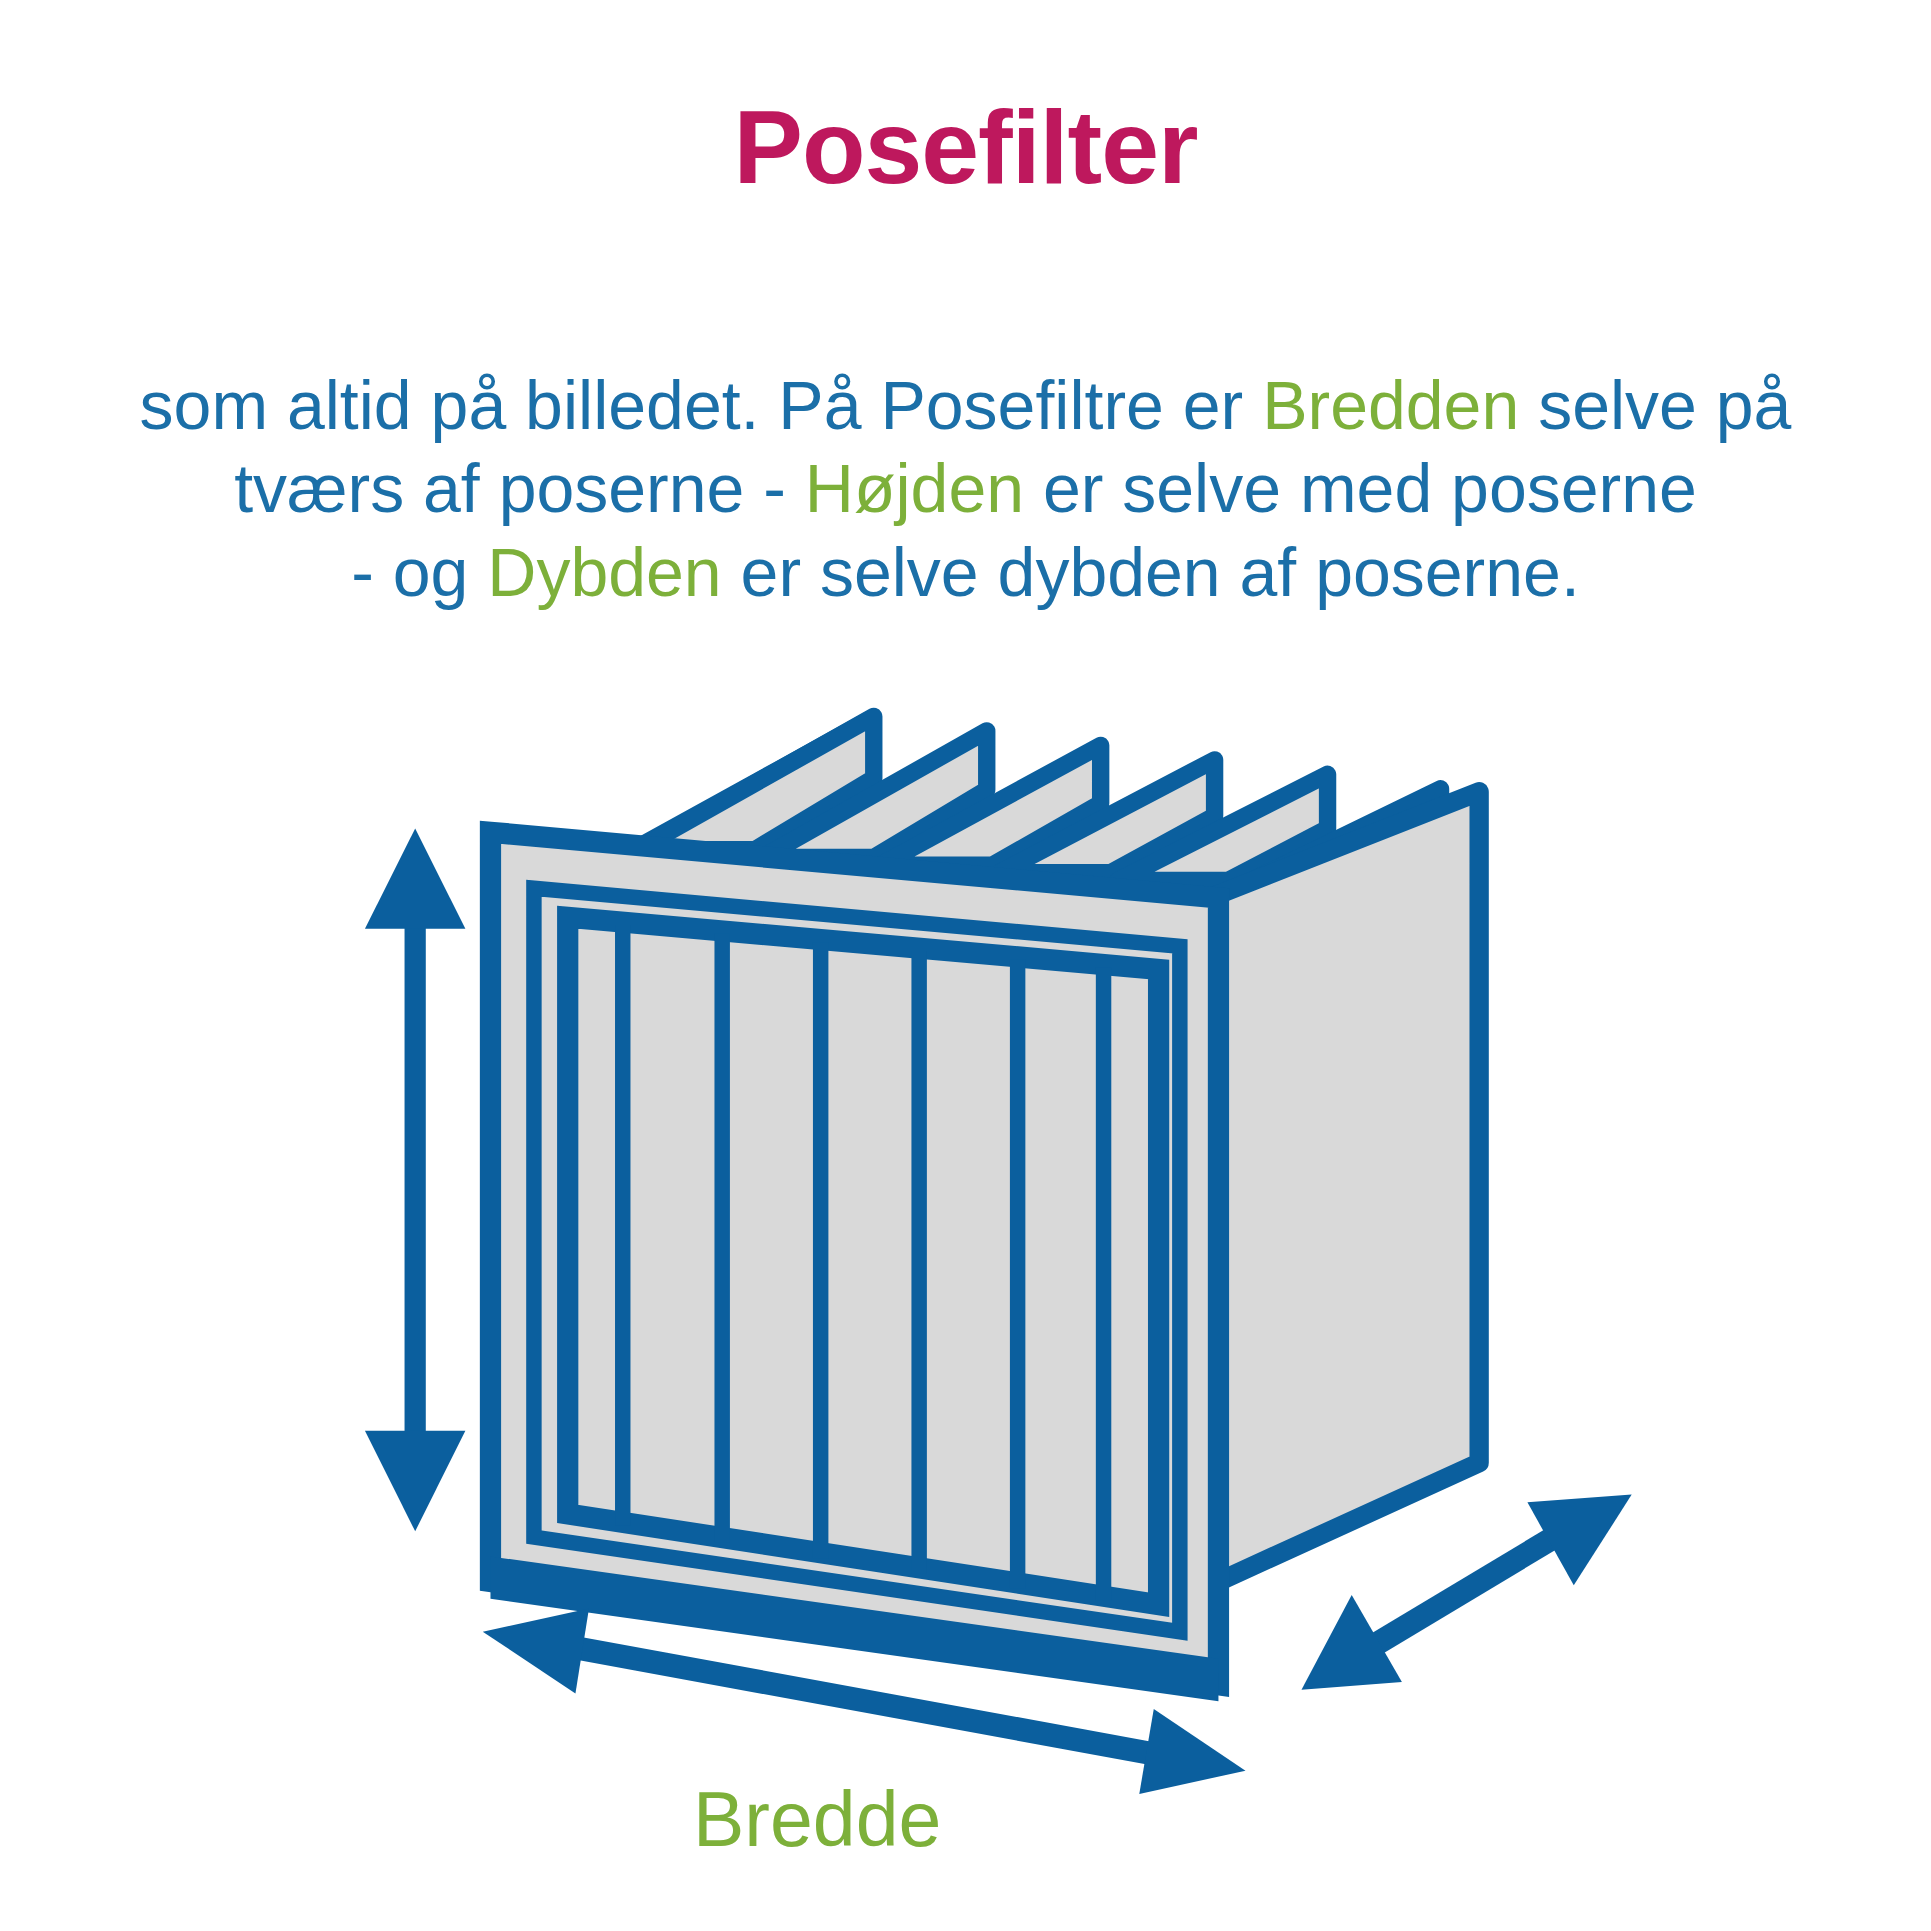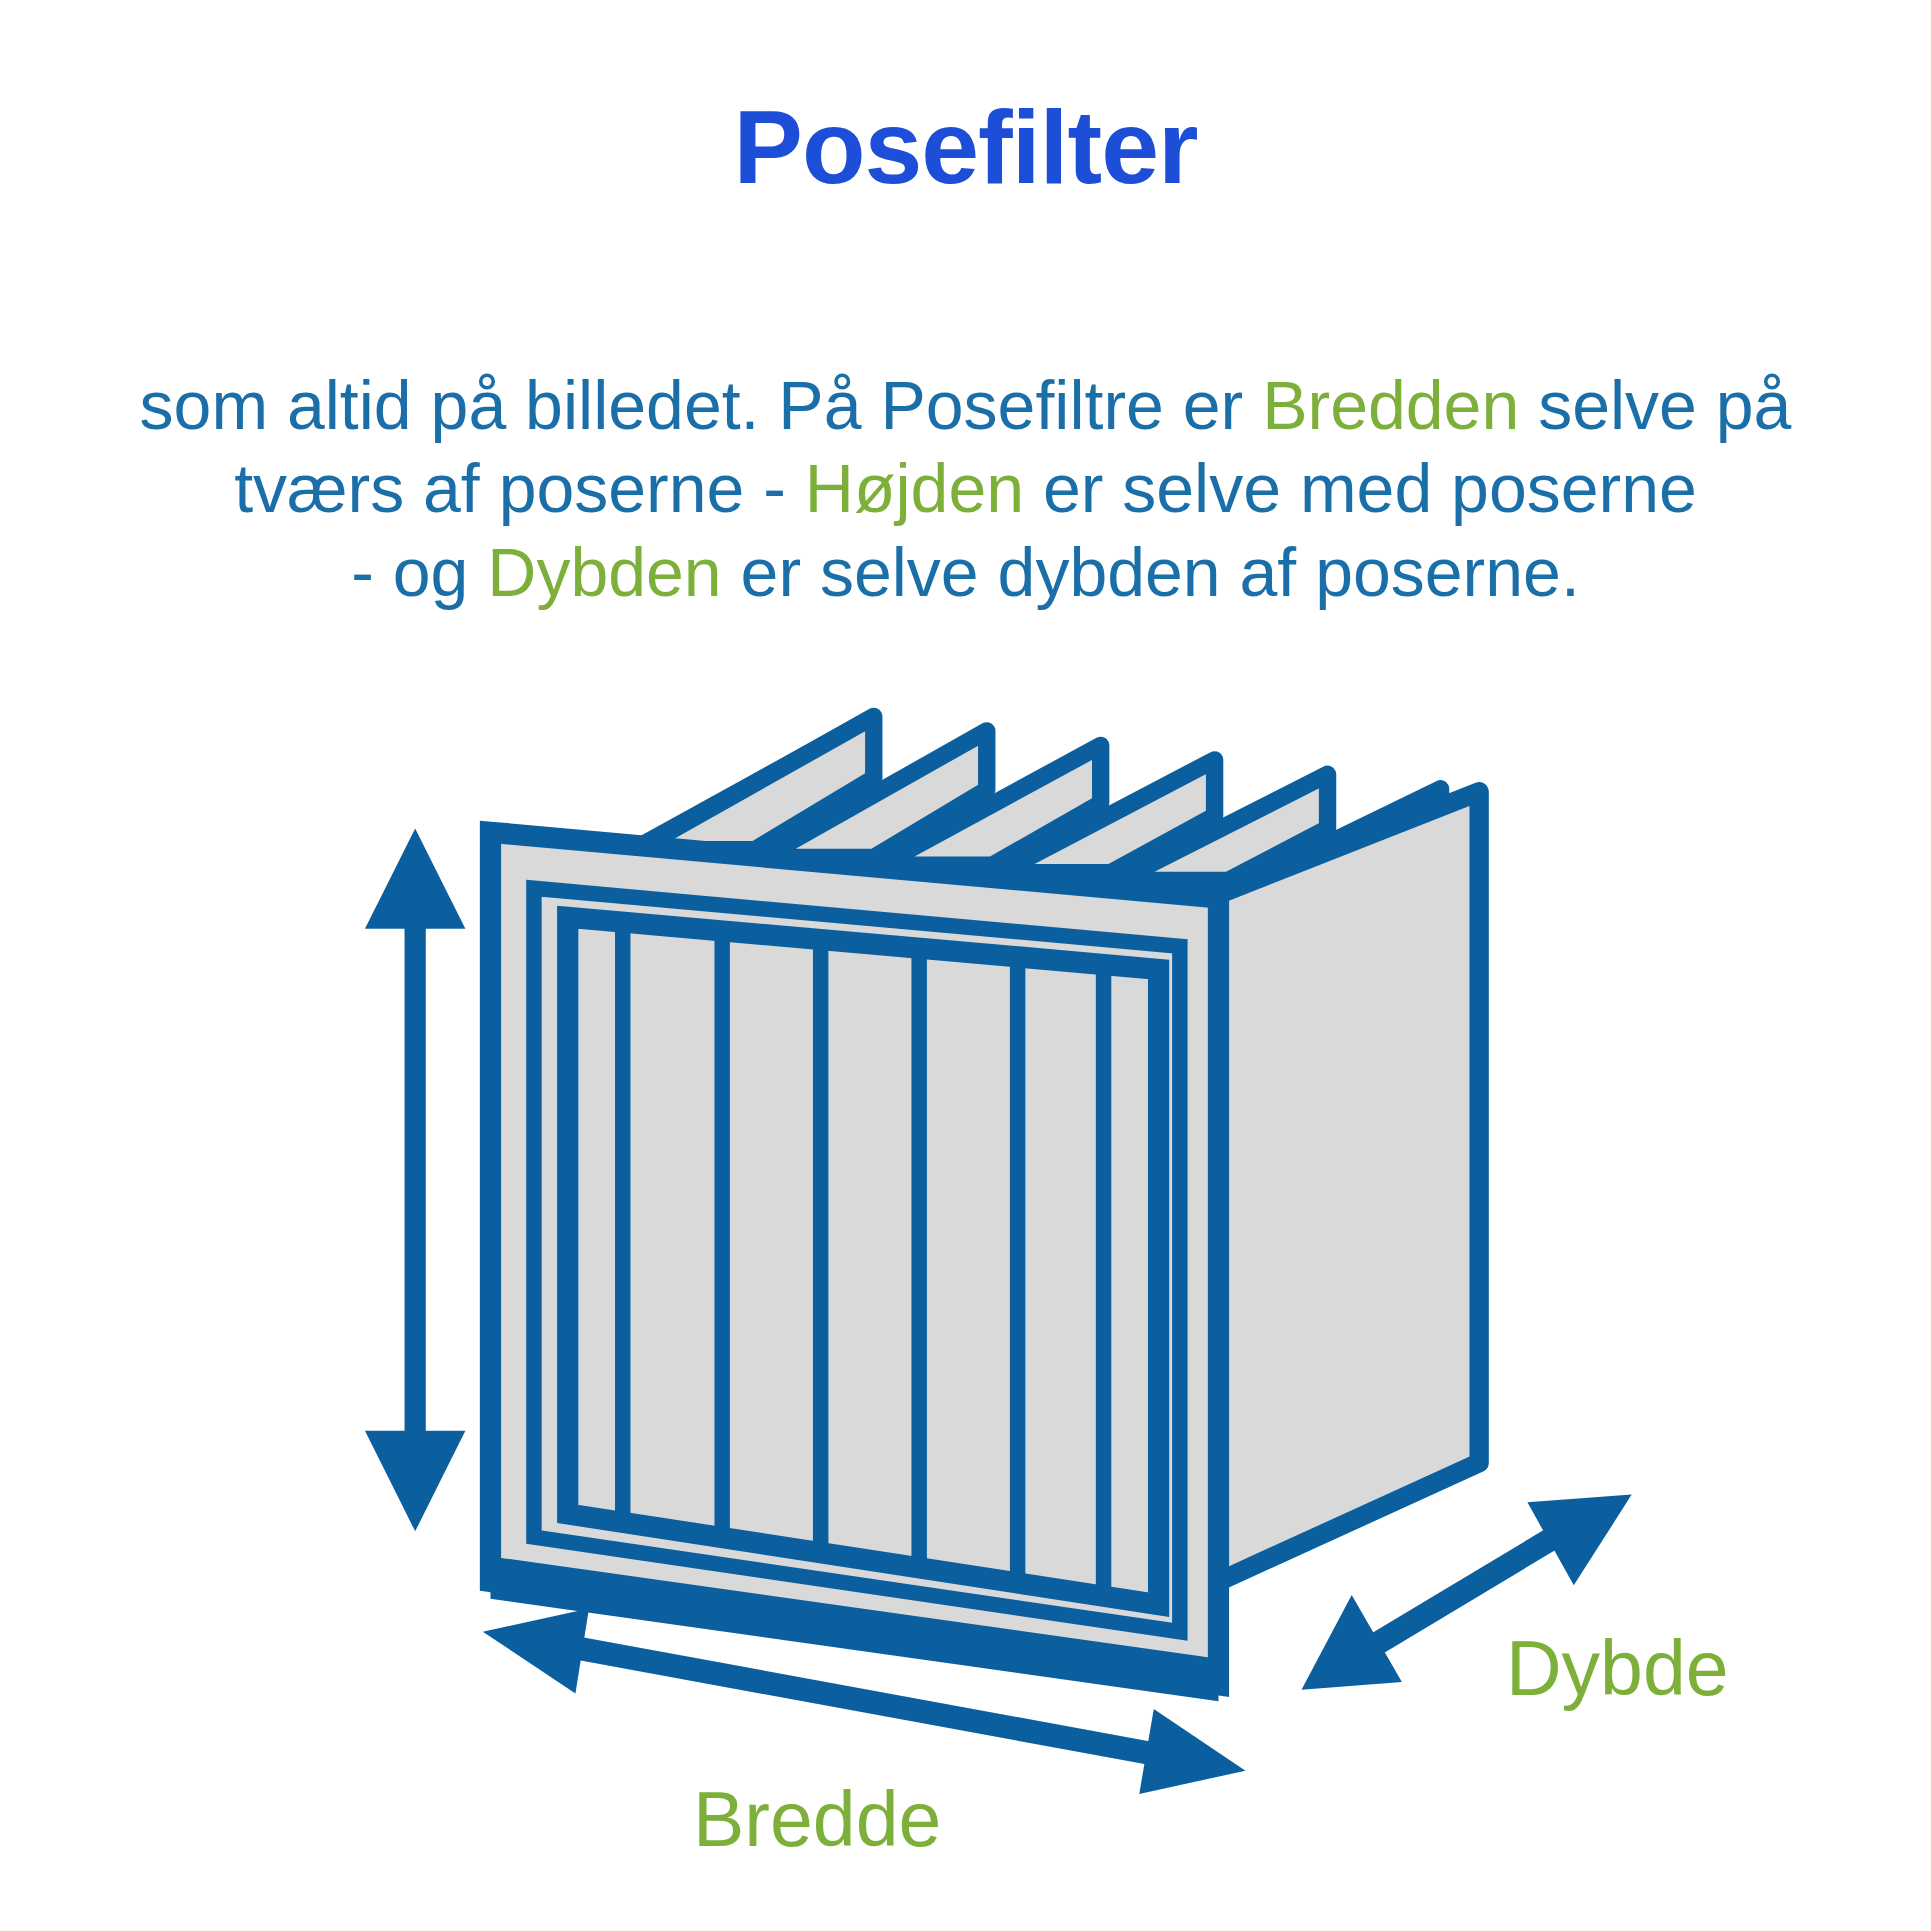--- a/index.html
+++ b/index.html
@@ -18,21 +18,21 @@
 
   
   #title {
     position: absolute;
     top: 95px;
     left: 0;
     width: 1931px;
     text-align: center;
     font-size: 104px;
     font-weight: bold;
-    color: #1d4ed8;
+    color: #be185d;
     letter-spacing: -1px;
     line-height: 1.0;
   }
 
   #intro {
     position: absolute;
     top: 280px;
     left: 77px;
     width: 1777px;
     text-align: center;
@@ -145,16 +145,15 @@
         <line x1="1400" y1="1718" x2="1630" y2="1580" stroke="#0B5F9E" stroke-width="24"></line>
         <polygon points="1348,1750 1400,1652 1452,1742" fill="#0B5F9E"></polygon>
         <polygon points="1690,1548 1630,1642 1582,1556" fill="#0B5F9E"></polygon>
       </g>
     </svg>
   </div>
 
 
   <div class="dim-label" id="label-bredde">Bredde</div>
 
-  <div class="dim-label" id="label-dybde">Dybde</div>
 
 </div>
 
 
 </body></html>

